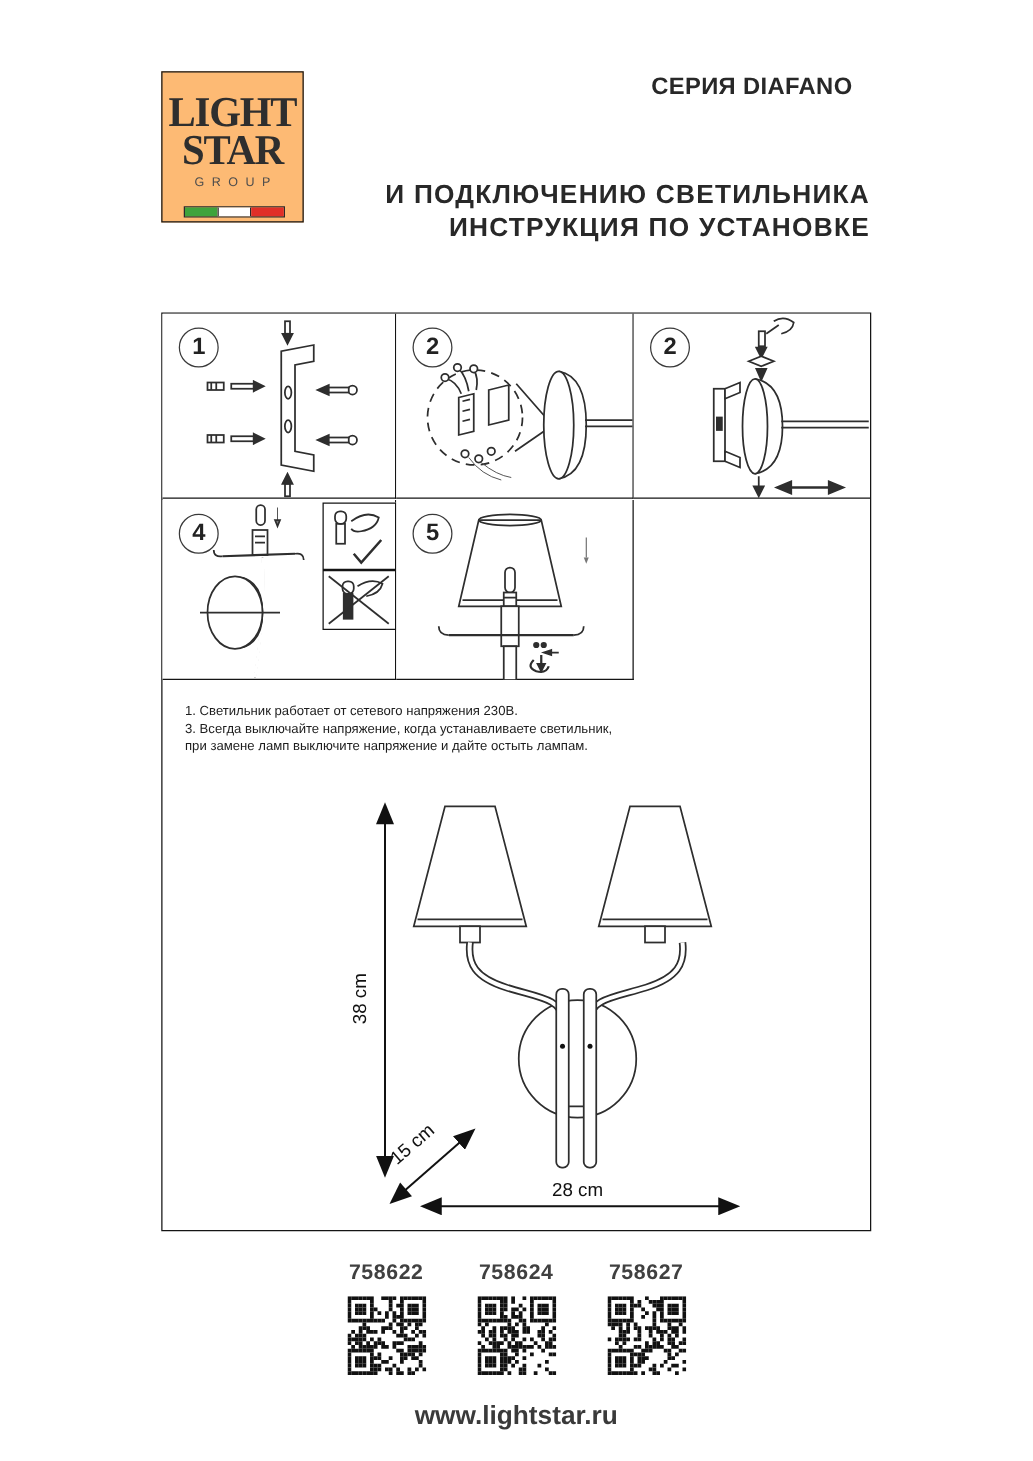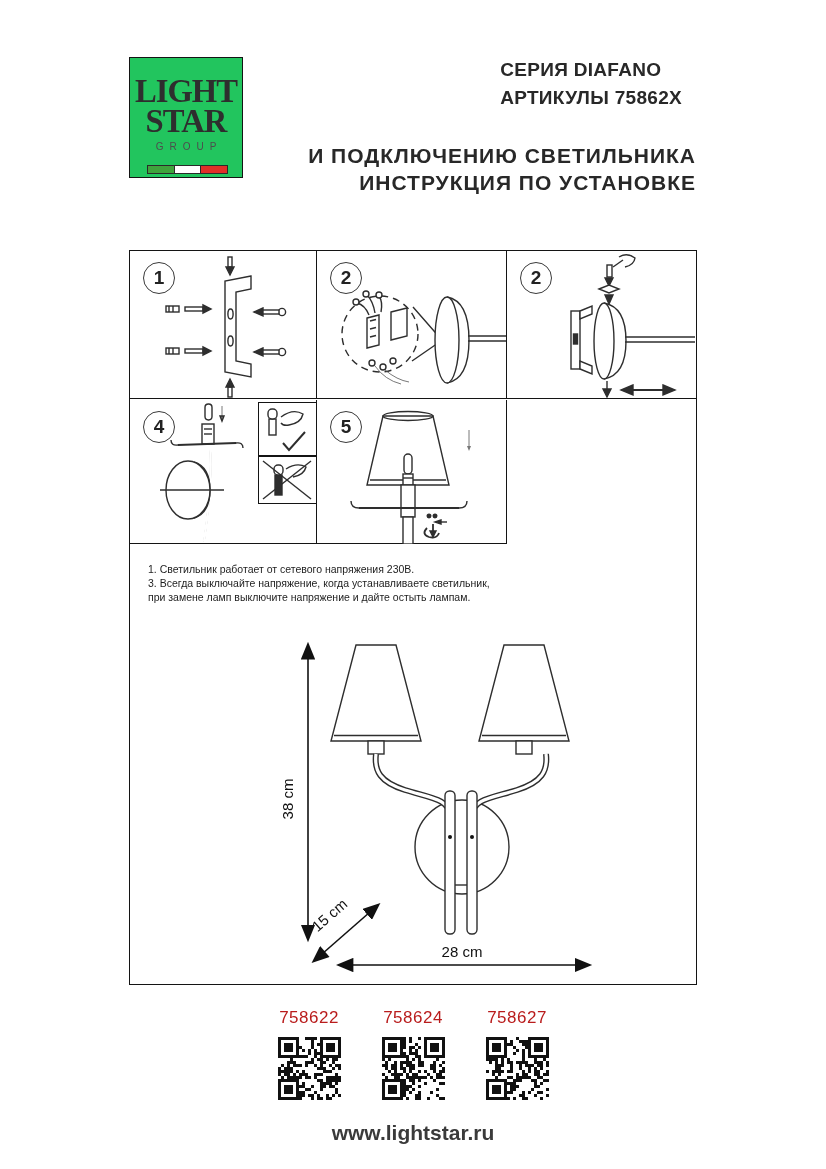--- a/index.html
+++ b/index.html
@@ -1,20 +1,20 @@
 <!DOCTYPE html>
 <html><head>
 <meta charset="utf-8">
 <style>
   html,body{margin:0;padding:0;background:#fff;}
   #page{position:relative;width:826px;height:1169px;background:#fff;overflow:hidden;
         font-family:"Liberation Sans","DejaVu Sans",sans-serif;color:#2b2b2b;}
   
   #logo-box{position:absolute;left:129px;top:57px;width:112px;height:119px;
-            border:1.6px solid #141414;background:#22c55e;}
+            border:1.6px solid #141414;background:#fdba74;}
   .logo-word{font-family:"Liberation Serif","DejaVu Serif",serif;font-weight:bold;
              font-size:34px;line-height:30px;letter-spacing:-1px;color:#2e2e2e;
              text-align:center;transform:scaleX(.96);}
   #logo-inner{position:absolute;left:0;right:0;top:18px;}
   .logo-group{font-size:10px;letter-spacing:6px;color:#4d4d4d;text-align:center;
               margin-top:5px;text-indent:6px;}
   #flag-bar{position:absolute;left:17px;top:107px;width:79px;height:7px;
             border:1px solid #2a2a2a;display:flex;}
   #flag-bar .seg{flex:1;}
   #title-block{position:absolute;right:144px;top:56px;}
@@ -30,21 +30,21 @@
   .step-circle{position:absolute;left:13px;top:11px;width:30px;height:30px;border-radius:50%;
                border:1.4px solid #3a3a3a;display:flex;align-items:center;justify-content:center;
                font-weight:bold;font-size:19px;color:#222;background:#fff;}
   .sub-box{position:absolute;box-sizing:border-box;border:1.4px solid #141414;background:#fff;}
   
   #notes{position:absolute;left:149px;top:561px;font-size:10.5px;line-height:14px;color:#1d1d1d;}
   
   #products{position:absolute;left:0;top:1008px;width:826px;display:flex;
             justify-content:center;gap:40px;}
   .product-col{width:64px;text-align:center;}
-  .product-code{font-weight:normal;font-size:17px;letter-spacing:.5px;color:#b91c1c;margin-bottom:9px;}
+  .product-code{font-weight:bold;font-size:17px;letter-spacing:.5px;color:#404040;margin-bottom:9px;}
   .qr{width:63px;height:63px;margin:0 auto;}
   
   #footer{position:absolute;left:0;top:1121px;width:826px;text-align:center;
           font-weight:bold;font-size:21px;color:#3a3a3a;}
   svg{display:block;}
   .sk{stroke:#2e2e2e;fill:none;stroke-width:1.4;}
   .skf{stroke:#2e2e2e;fill:#fff;stroke-width:1.4;}
   .thin{stroke:#555;stroke-width:.8;fill:none;}
   .dim-text{font-family:"Liberation Sans","DejaVu Sans",sans-serif;font-size:15px;fill:#111;}
 </style>
@@ -61,21 +61,20 @@
     </div>
     <div id="flag-bar">
       <div class="seg" id="flag-green" style="background: rgb(63, 163, 60);"></div>
       <div class="seg" id="flag-white" style="border-left: 1px solid rgb(42, 42, 42); border-right: 1px solid rgb(42, 42, 42); background: rgb(255, 255, 255);"></div>
       <div class="seg" id="flag-red" style="background: rgb(224, 47, 40);"></div>
     </div>
   </div>
 
   <div id="title-block">
     <div class="series-line">СЕРИЯ DIAFANO</div>
-    <div class="series-line">АРТИКУЛЫ 75862X</div>
   </div>
   <div id="instruction-block">
     <div class="instr-line">И ПОДКЛЮЧЕНИЮ СВЕТИЛЬНИКА</div>
     <div class="instr-line">ИНСТРУКЦИЯ ПО УСТАНОВКЕ</div>
   </div>
 
   <div id="main-box">
 
     <div class="cell b-r b-b" style="left:0;top:0;width:187px;height:148px;">
       <div class="step-circle">1</div>

